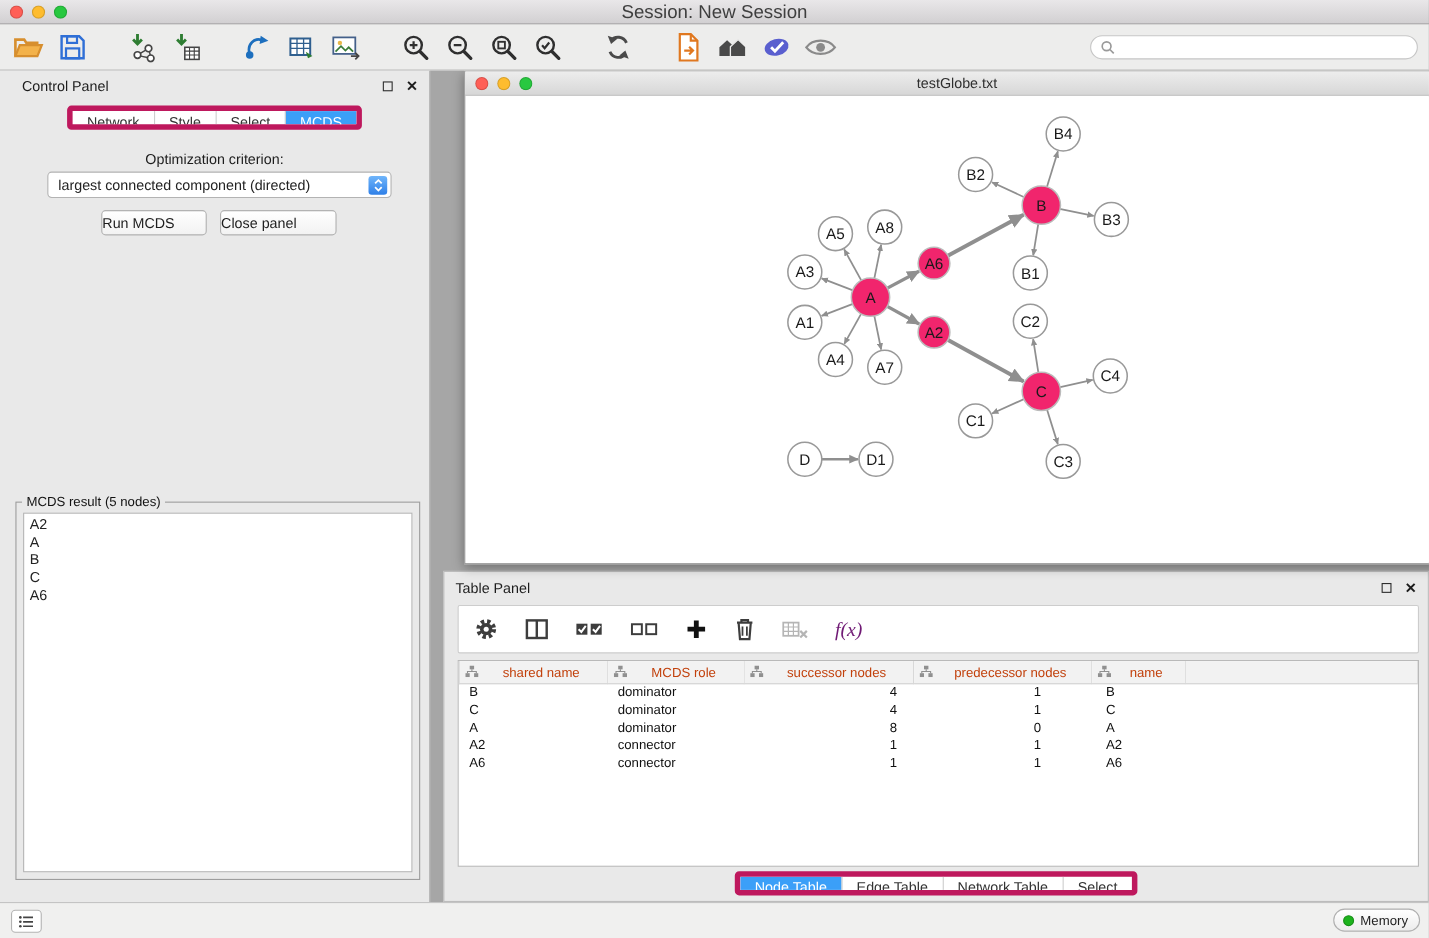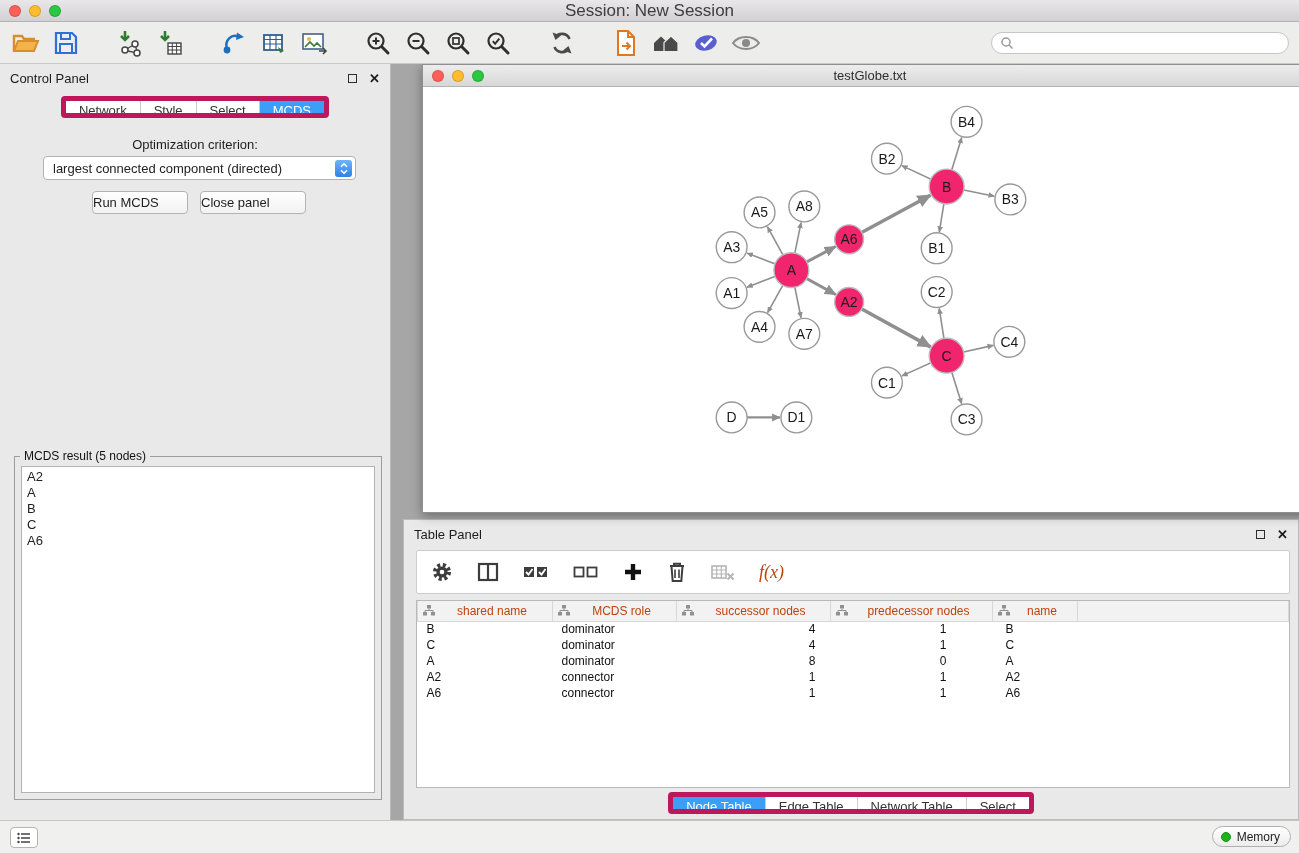--- a/index.html
+++ b/index.html
@@ -18,21 +18,21 @@
   .toolbar { position:absolute; top:22px; left:0; right:0; height:42px; background:#ededec;
     border-bottom:1px solid #c9c9c9; display:flex; align-items:center; padding:0 10px; gap:8px; z-index:29; }
   .tbtn { width:32px; height:32px; display:flex; align-items:center; justify-content:center; cursor:default; }
   .tsep { width:16px; height:1px; }
   .search-box { margin-left:auto; width:298px; height:22px; background:#fff; border:1px solid #c6c6c6;
     border-radius:12px; display:flex; align-items:center; padding:0 8px; gap:5px; }
   .search-box input { border:none; outline:none; flex:1; font-size:12px; font-family:inherit; background:transparent; }
 
   
   .control-panel { position:absolute; top:64px; left:0; width:391px; height:756px; background:#e9e9e9;
-    border-right:1px solid #b9b9b9; z-index:10; }
+    border-right:1px solid #b9b9b9; z-index:10;padding-left:10px; }
   .panel-header { height:28px; display:flex; align-items:center; padding:0 10px; font-size:13px; color:#1d1d1d; }
   .win-icons { margin-left:auto; display:flex; gap:12px; align-items:center; }
   .float-ic { width:9px; height:9px; border:1.6px solid #2d2d2d; display:inline-block; }
   .close-ic { font-size:13px; font-weight:bold; color:#1c1c1c; line-height:9px; }
 
   .seg { display:inline-flex; border:5px solid #be185d; border-radius:4px; background:#fff; overflow:hidden; height:22px; }
   .seg .tab { padding:0 13px; font-size:13px; line-height:20px; color:#333; border-left:1px solid #cdcdcd; cursor:default; white-space:nowrap; }
   .seg .tab:first-child { border-left:none; }
   .seg .tab.active { background:#3b9ff8; color:#fff; }
   .cp-tabs { position:absolute; top:32px; left:0; width:100%; text-align:center; }
@@ -61,21 +61,21 @@
   .nw-canvas { position:absolute; top:23px; left:1px; right:1px; bottom:1px; background:#fff; }
   #graph-svg { width:100%; height:100%; font-family:"Liberation Sans",sans-serif; }
   .resize-grip { position:absolute; right:1px; bottom:1px; }
 
   
   .table-panel { position:absolute; left:403px; top:519px; width:896px; height:301px; background:#e9e9e9;
     border:1px solid #bcbcbc; z-index:10; }
   .tp-toolbar { position:absolute; top:30px; left:12px; right:8px; height:44px; background:#fff;
     border:1px solid #cdcdcd; border-radius:2px; display:flex; align-items:center; gap:24px; padding:0 14px; }
   .tp-btn { display:flex; align-items:center; justify-content:center; cursor:default; }
-  .fx { font-family:"Liberation Serif",serif; font-style:italic; font-size:18px; color:#c2410c; }
+  .fx { font-family:"Liberation Serif",serif; font-style:italic; font-size:18px; color:#701a75; }
 
   .tp-table-wrap { position:absolute; top:80px; left:12px; right:8px; height:188px; background:#fff;
     border:1px solid #b9b9b9; overflow:hidden; }
   table.datatable { width:100%; border-collapse:collapse; table-layout:fixed; font-size:12px; }
   table.datatable th { height:20px; background:#f2f2f2; border:1px solid #d8d8d8; border-top:none;
     font-weight:normal; color:#c2410c; position:relative; text-align:center; padding:0 4px 0 18px; white-space:nowrap; overflow:hidden; }
   table.datatable th .col-icon { position:absolute; left:5px; top:4px; }
   table.datatable td { height:16px; color:#111; white-space:nowrap; overflow:hidden; }
   td.c0 { padding-left:9px; } td.c1 { padding-left:9px; }
   td.c2 { text-align:right; padding-right:15px; } td.c3 { text-align:right; padding-right:46px; }

